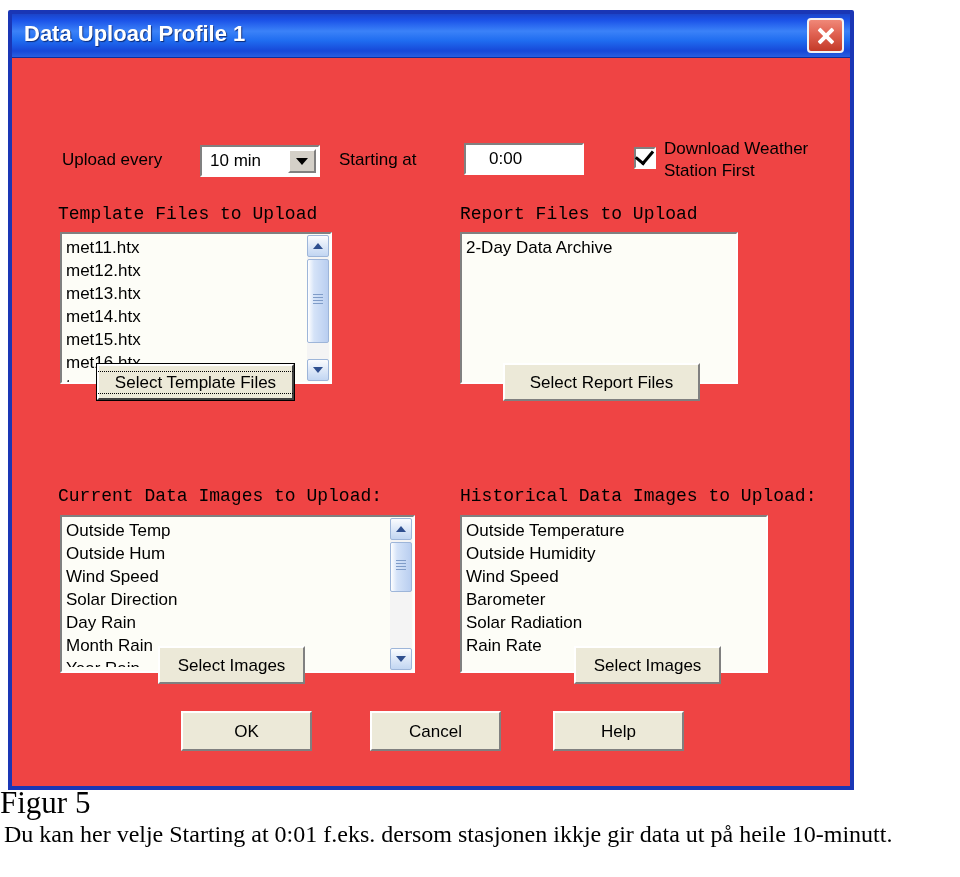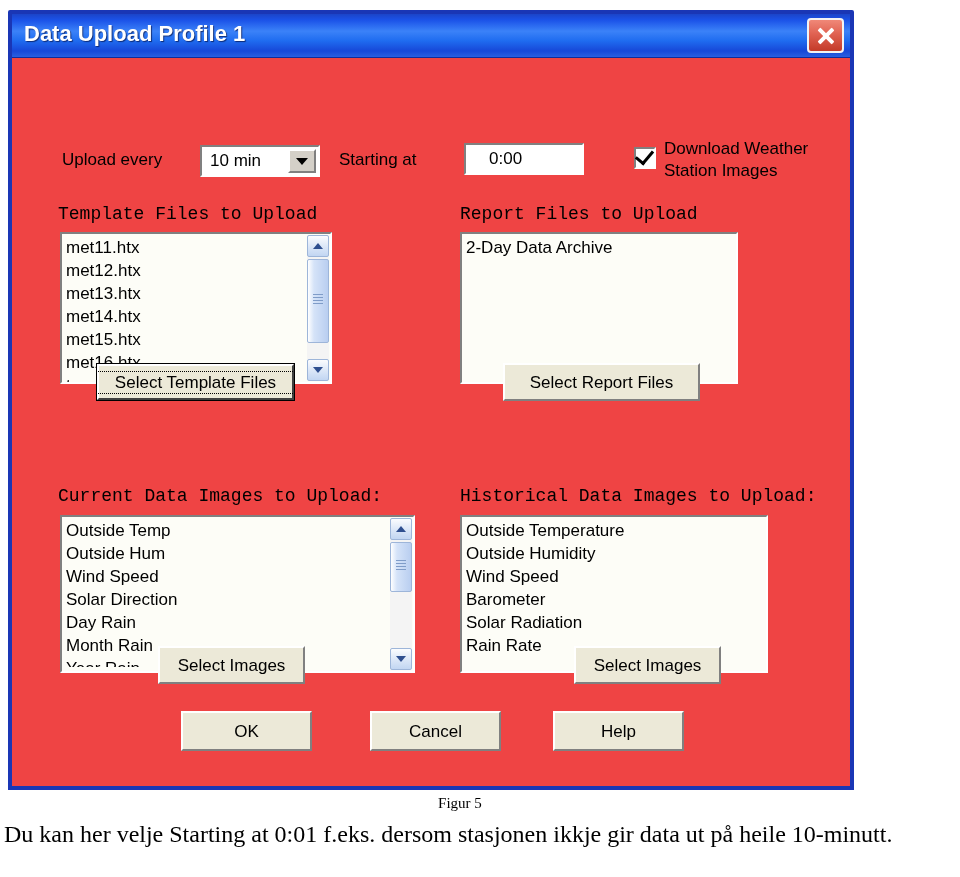--- a/index.html
+++ b/index.html
@@ -307,22 +307,21 @@
   
   #caption {
     position: absolute;
     left: 0;
     top: 790px;
     width: 960px;
     font-family: "Liberation Serif", serif;
     color: #000000;
   }
   #figure-title {
-    text-align: center;
-    font-size: 15px;
+    font-size: 31px;
     line-height: 26px;
     padding-right: 40px;
   }
   #caption-body {
     font-size: 24px;
     line-height: 32px;
     padding: 2px 4px 0 4px;
   }
 </style>
 </head>
@@ -349,21 +348,21 @@
       </span>
     </div>
 
     <div class="lbl" style="left:327px; top:92px;">Starting at</div>
 
     <input id="field-starting" type="text" value="0:00" style="">
 
     <div id="checkbox-download">
       <span class="chk"></span>
     </div>
-    <div id="checkbox-label">Download Weather Station Images</div>
+    <div id="checkbox-label">Download Weather Station First</div>
 
     <div class="lbl group-label" style="left:46px; top:146px;">Template Files to Upload</div>
 
     <div class="listbox" style="left:48px; top:174px; width:272px; height:152px;">
       <div class="items">
         <div class="row">met11.htx</div>
         <div class="row">met12.htx</div>
         <div class="row">met13.htx</div>
         <div class="row">met14.htx</div>
         <div class="row">met15.htx</div>

